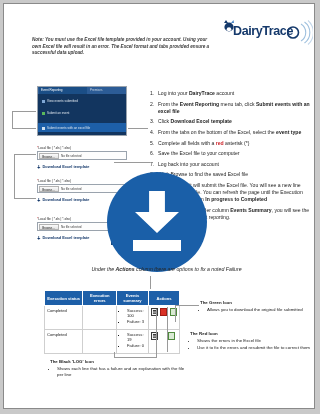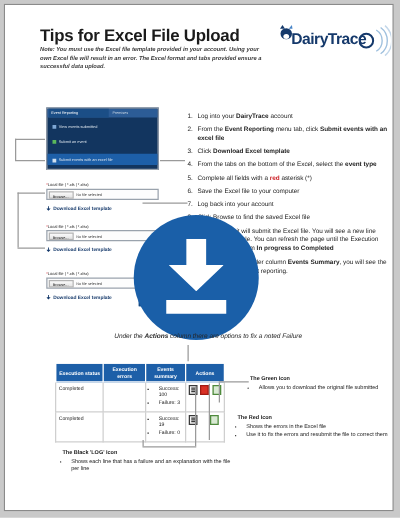--- a/index.html
+++ b/index.html
@@ -128,21 +128,20 @@
 
   .ann-green{left:196px;top:296px;width:112px;}
   .ann-red{left:186px;top:327px;width:122px;}
   .ann-black{left:46px;top:355px;width:140px;}
 </style>
 </head>
 <body>
 
 <div class="page">
 
-  <div class="title">Tips for Excel File Upload</div>
   <div class="note">Note: You must use the Excel file template provided in your account. Using your own Excel file will result in an error. The Excel format and tabs provided ensure a successful data upload.</div>
 
   <div class="logo">
     <svg class="logo-mark" width="14" height="13" viewBox="0 0 14 13">
       <path d="M1 3 L3 0 L5 3 Z" fill="#15396b"></path>
       <path d="M8 3 L10.5 0 L11 3 Z" fill="#4a86c8"></path>
       <ellipse cx="6" cy="7" rx="4.6" ry="4.4" fill="#15396b"></ellipse>
       <ellipse cx="6" cy="9.2" rx="2.3" ry="2" fill="#ffffff"></ellipse>
     </svg>
     <div class="logo-text">DairyTrace</div>

